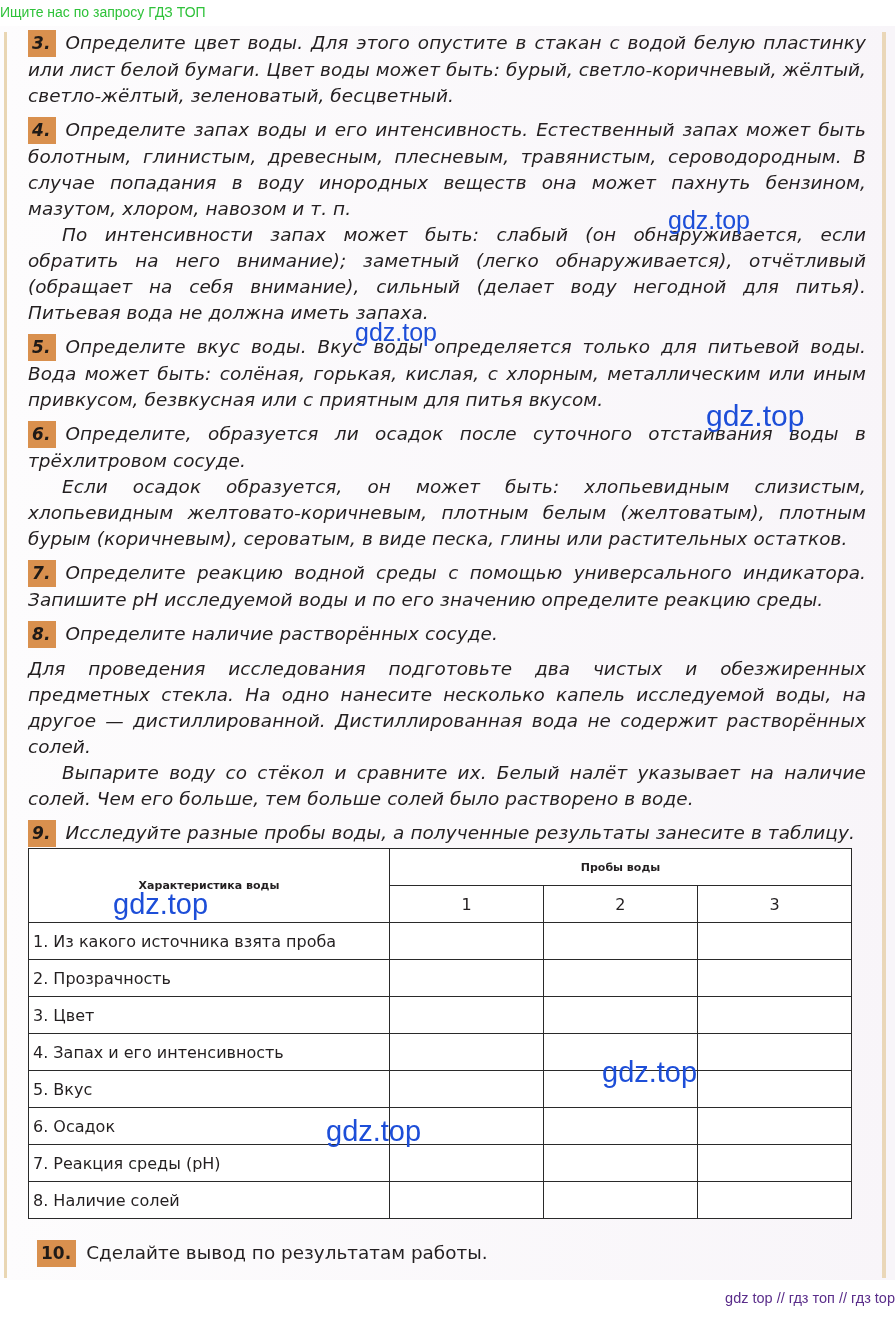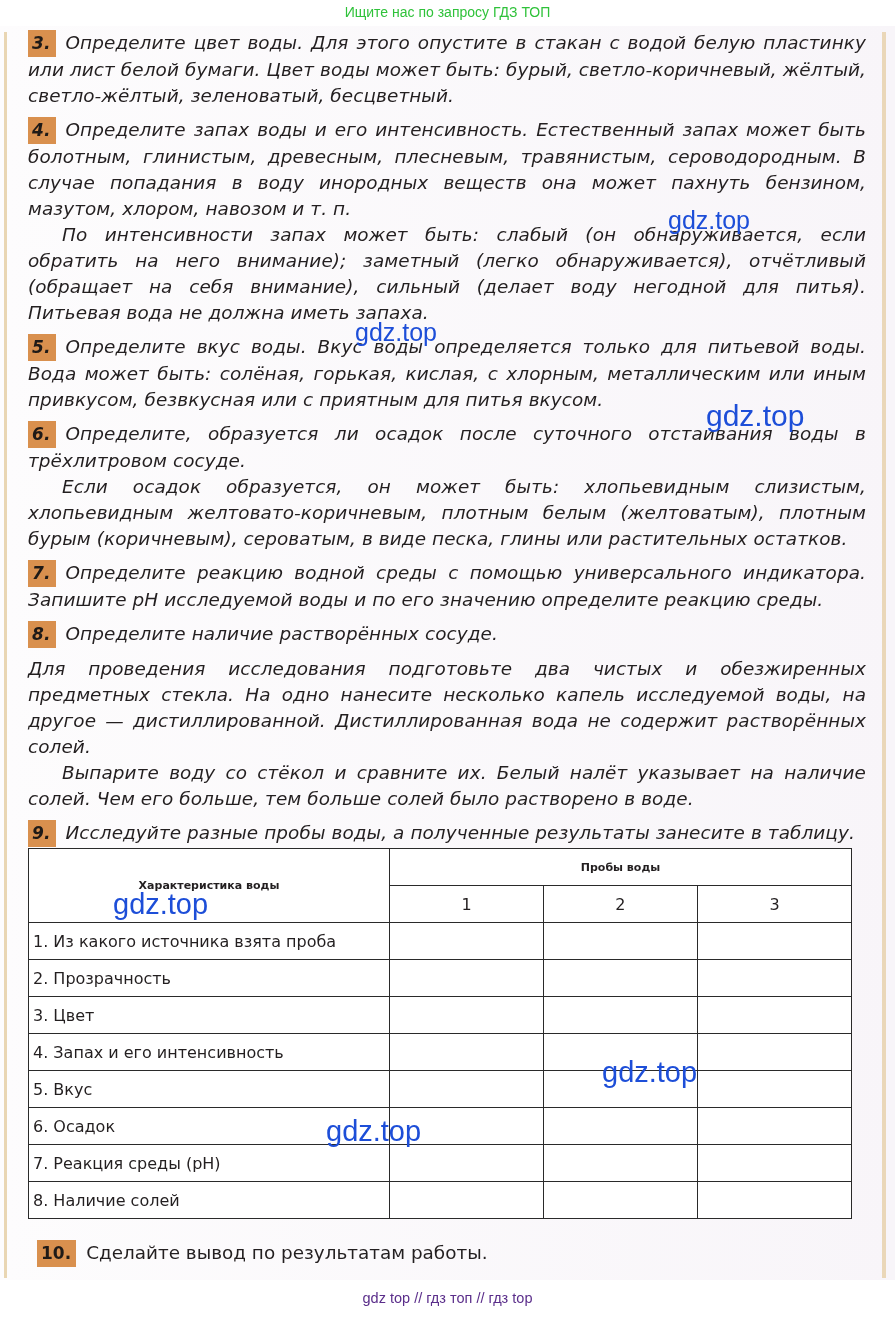--- a/index.html
+++ b/index.html
@@ -4,21 +4,21 @@
 <style>
   html, body { margin: 0; padding: 0; }
   body {
     width: 895px; height: 1317px; position: relative; overflow: hidden;
     background: #ffffff;
     font-family: "DejaVu Sans", sans-serif;
     color: #231f20;
   }
   .top-banner {
     position: absolute; top: 0; left: 0; width: 895px; height: 24px;
-    text-align: center; font-family: "Liberation Sans", sans-serif;
+    font-family: "Liberation Sans", sans-serif;
     font-size: 14px; line-height: 24px; color: #2fc23a;
   }
   .page {
     position: absolute; top: 26px; left: 0; width: 895px; height: 1254px;
     background: linear-gradient(90deg, #fdfcfd 0%, #f8f5f9 100%);
   }
   .page-edge-left {
     position: absolute; top: 32px; left: 4px; width: 3px; height: 1246px; background: #e9d6b3;
   }
   .page-edge-right {
@@ -46,21 +46,21 @@
     border-collapse: collapse; background: #fff;
     font-size: 16px;
   }
   table.results td, table.results th {
     border: 1.5px solid #2a2a2a; height: 36px; padding: 0; font-weight: normal;
   }
   table.results th { font-weight: bold; font-size: 11px; }
   table.results td.label { padding-left: 4px; text-align: left; }
   table.results td.sub { text-align: center; }
   .footer {
-    position: absolute; top: 1290px; left: 0; width: 895px; text-align: center;
+    position: absolute; top: 1290px; left: 0; width: 895px; text-align: right;
     font-family: "Liberation Sans", sans-serif; font-size: 14.5px; color: #5a2d8a;
   }
   .task-10 { position: absolute; top: 1240px; left: 28px; font-size: 18.4px; line-height: 26px; padding-left: 9px; }
 </style>
 </head>
 <body>
 
 <div class="top-banner">Ищите нас по запросу ГДЗ ТОП</div>
 
 <div class="page"></div>

